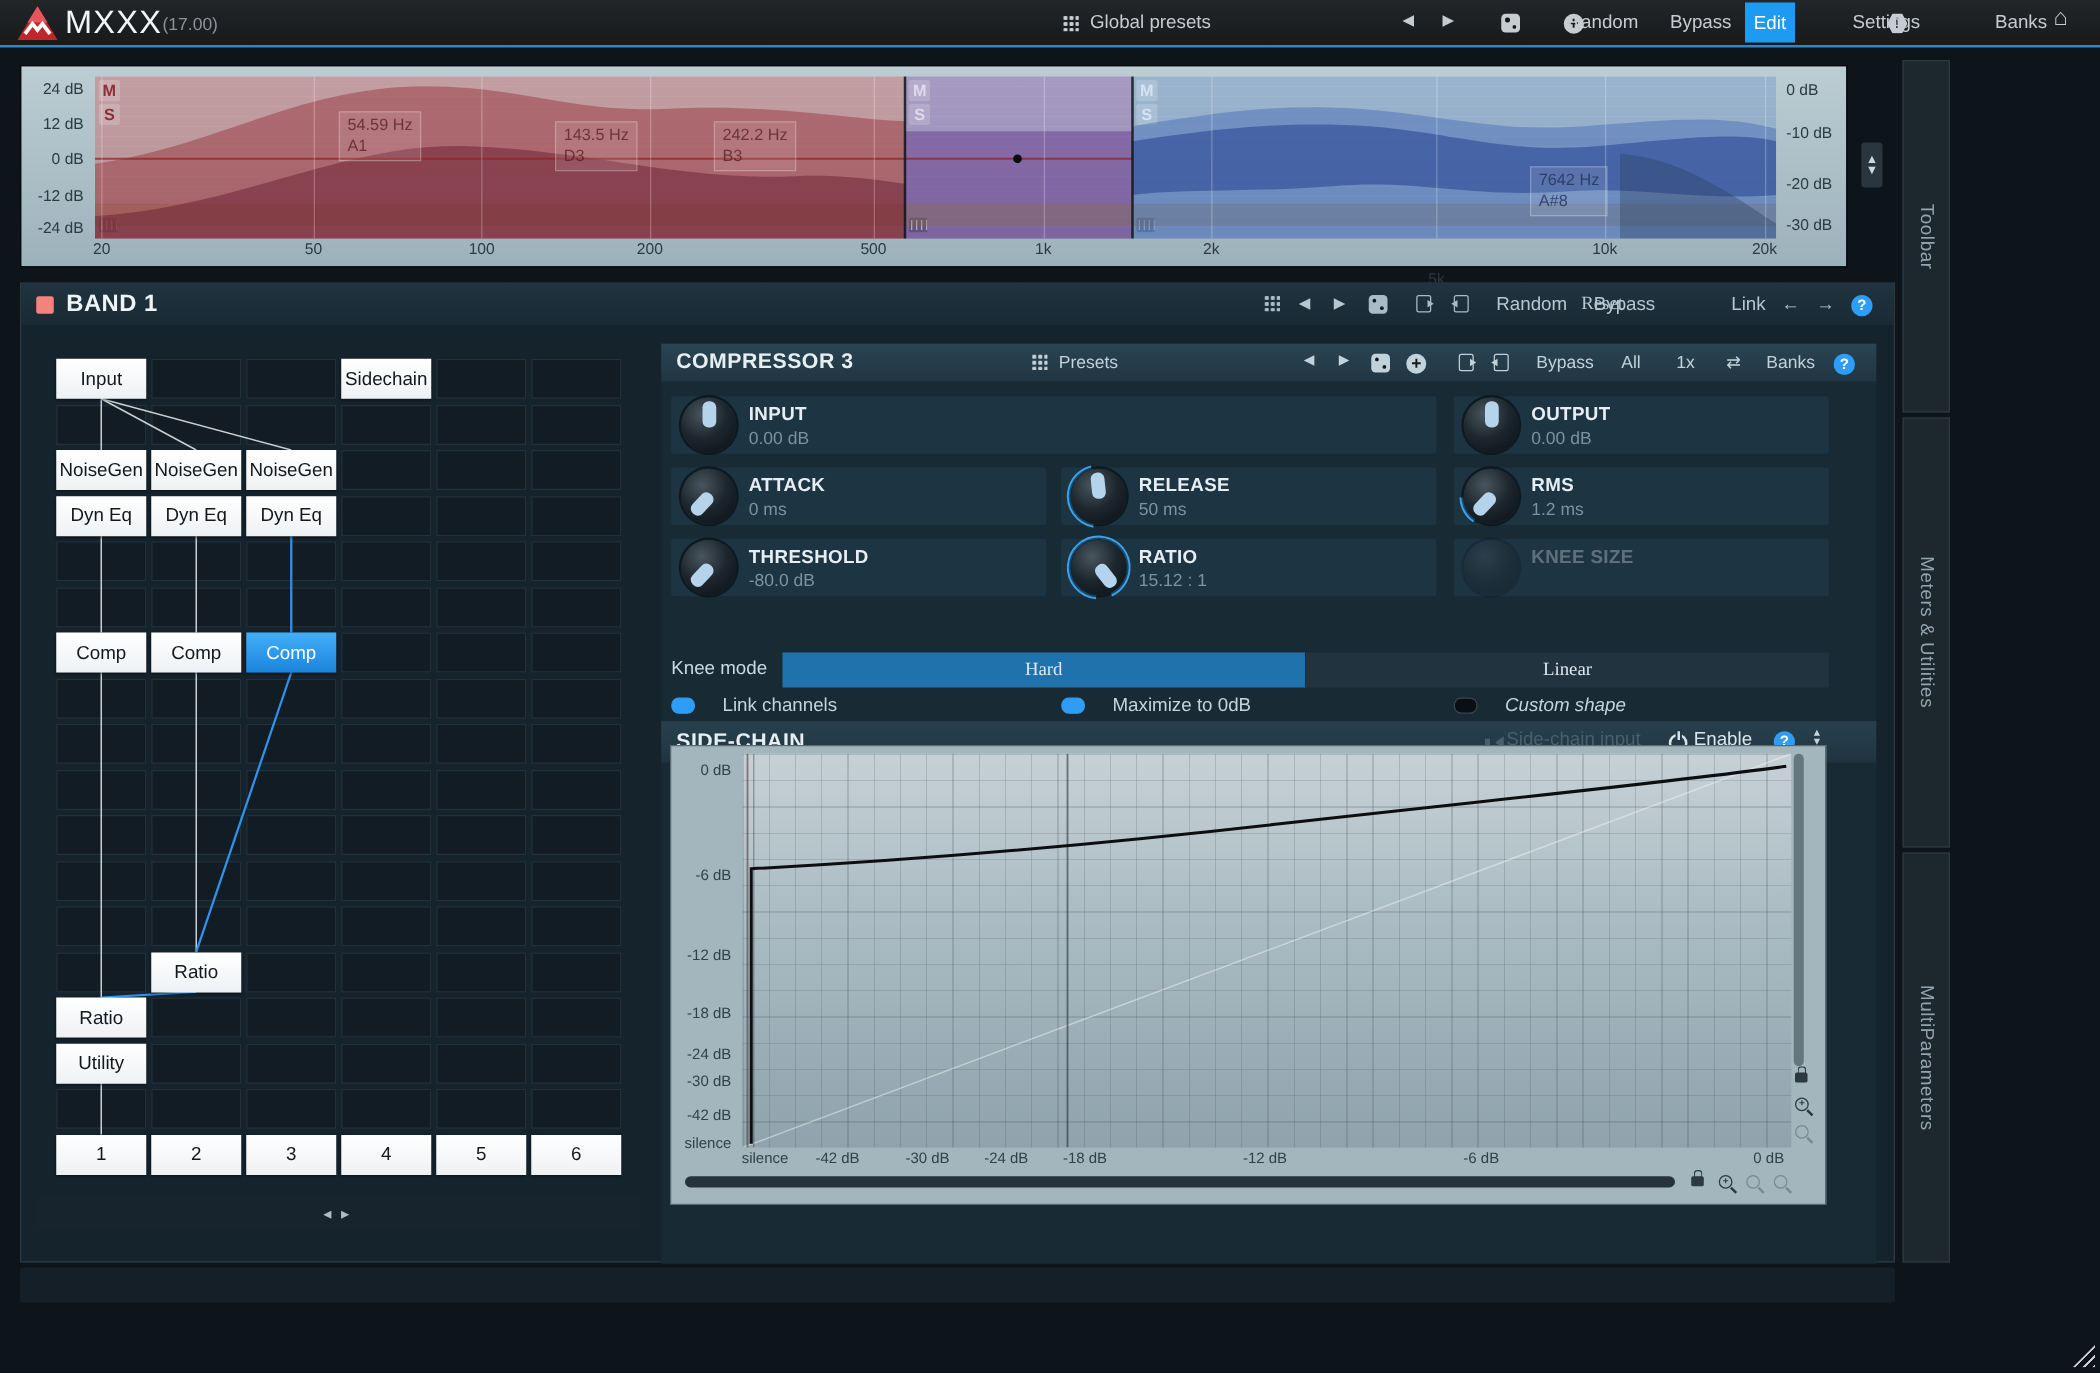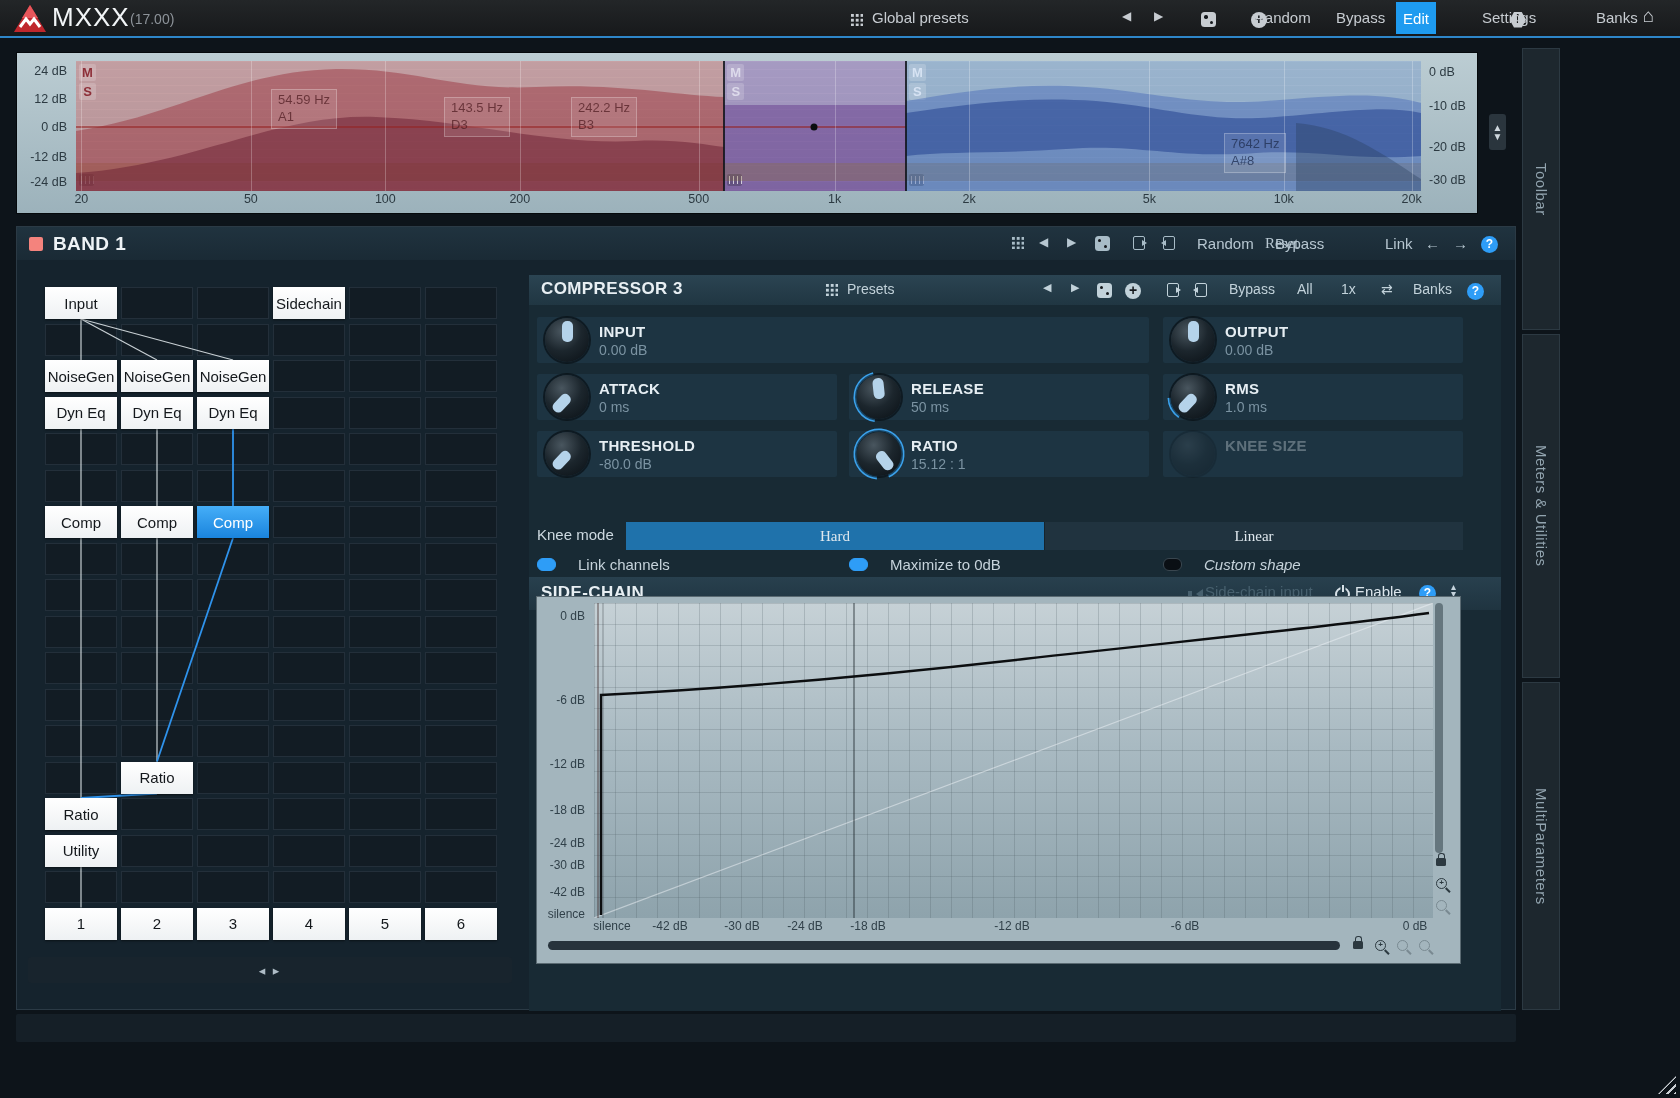--- a/index.html
+++ b/index.html
@@ -165,21 +165,21 @@
         <div class="eq-ylab" style="top: 127px;">-30 dB</div>
       </div>
     <div id="eq-freq">
         <div class="eq-xlab" style="left: 0.4%;">20</div>
         <div class="eq-xlab" style="left: 13%;">50</div>
         <div class="eq-xlab" style="left: 23%;">100</div>
         <div class="eq-xlab" style="left: 33%;">200</div>
         <div class="eq-xlab" style="left: 46.3%;">500</div>
         <div class="eq-xlab" style="left: 56.4%;">1k</div>
         <div class="eq-xlab" style="left: 66.4%;">2k</div>
-        <div class="eq-xlab" style="left: 79.8%;">5k</div>
+        <div class="eq-xlab" style="left: 79.8%; margin-top: 24px;">5k</div>
         <div class="eq-xlab" style="left: 89.8%;">10k</div>
         <div class="eq-xlab" style="left: 99.3%;">20k</div>
       </div>
     <div class="eq-plot">
       <div class="band b1">
         <div class="ms m">M</div>
         <div class="ms s">S</div>
         <div class="pi"></div>
       </div>
       <div class="band b2">
@@ -463,21 +463,21 @@
         <div class="kvalue">50 ms</div>
       </div>
       <div class="kstrip" style="left:634px;top:99px;width:300px;">
         <svg class="kring" width="54" height="54">
             <circle cx="27" cy="27" r="24" fill="none" stroke="#3ba2ec" stroke-width="3" stroke-dasharray="22 151" transform="rotate(125 27 27)"></circle>
           </svg>
         <div class="knob">
             <div class="ptr" style="transform:rotate(-137deg);"></div>
           </div>
         <div class="klabel">RMS</div>
-        <div class="kvalue">1.0 ms</div>
+        <div class="kvalue">1.2 ms</div>
       </div>
       <div class="kstrip" style="left:8px;top:156px;width:300px;">
         <div class="knob">
             <div class="ptr" style="transform:rotate(-137deg);"></div>
           </div>
         <div class="klabel">THRESHOLD</div>
         <div class="kvalue">-80.0 dB</div>
       </div>
       <div class="kstrip" style="left:320px;top:156px;width:300px;">
         <svg class="kring" width="54" height="54">

